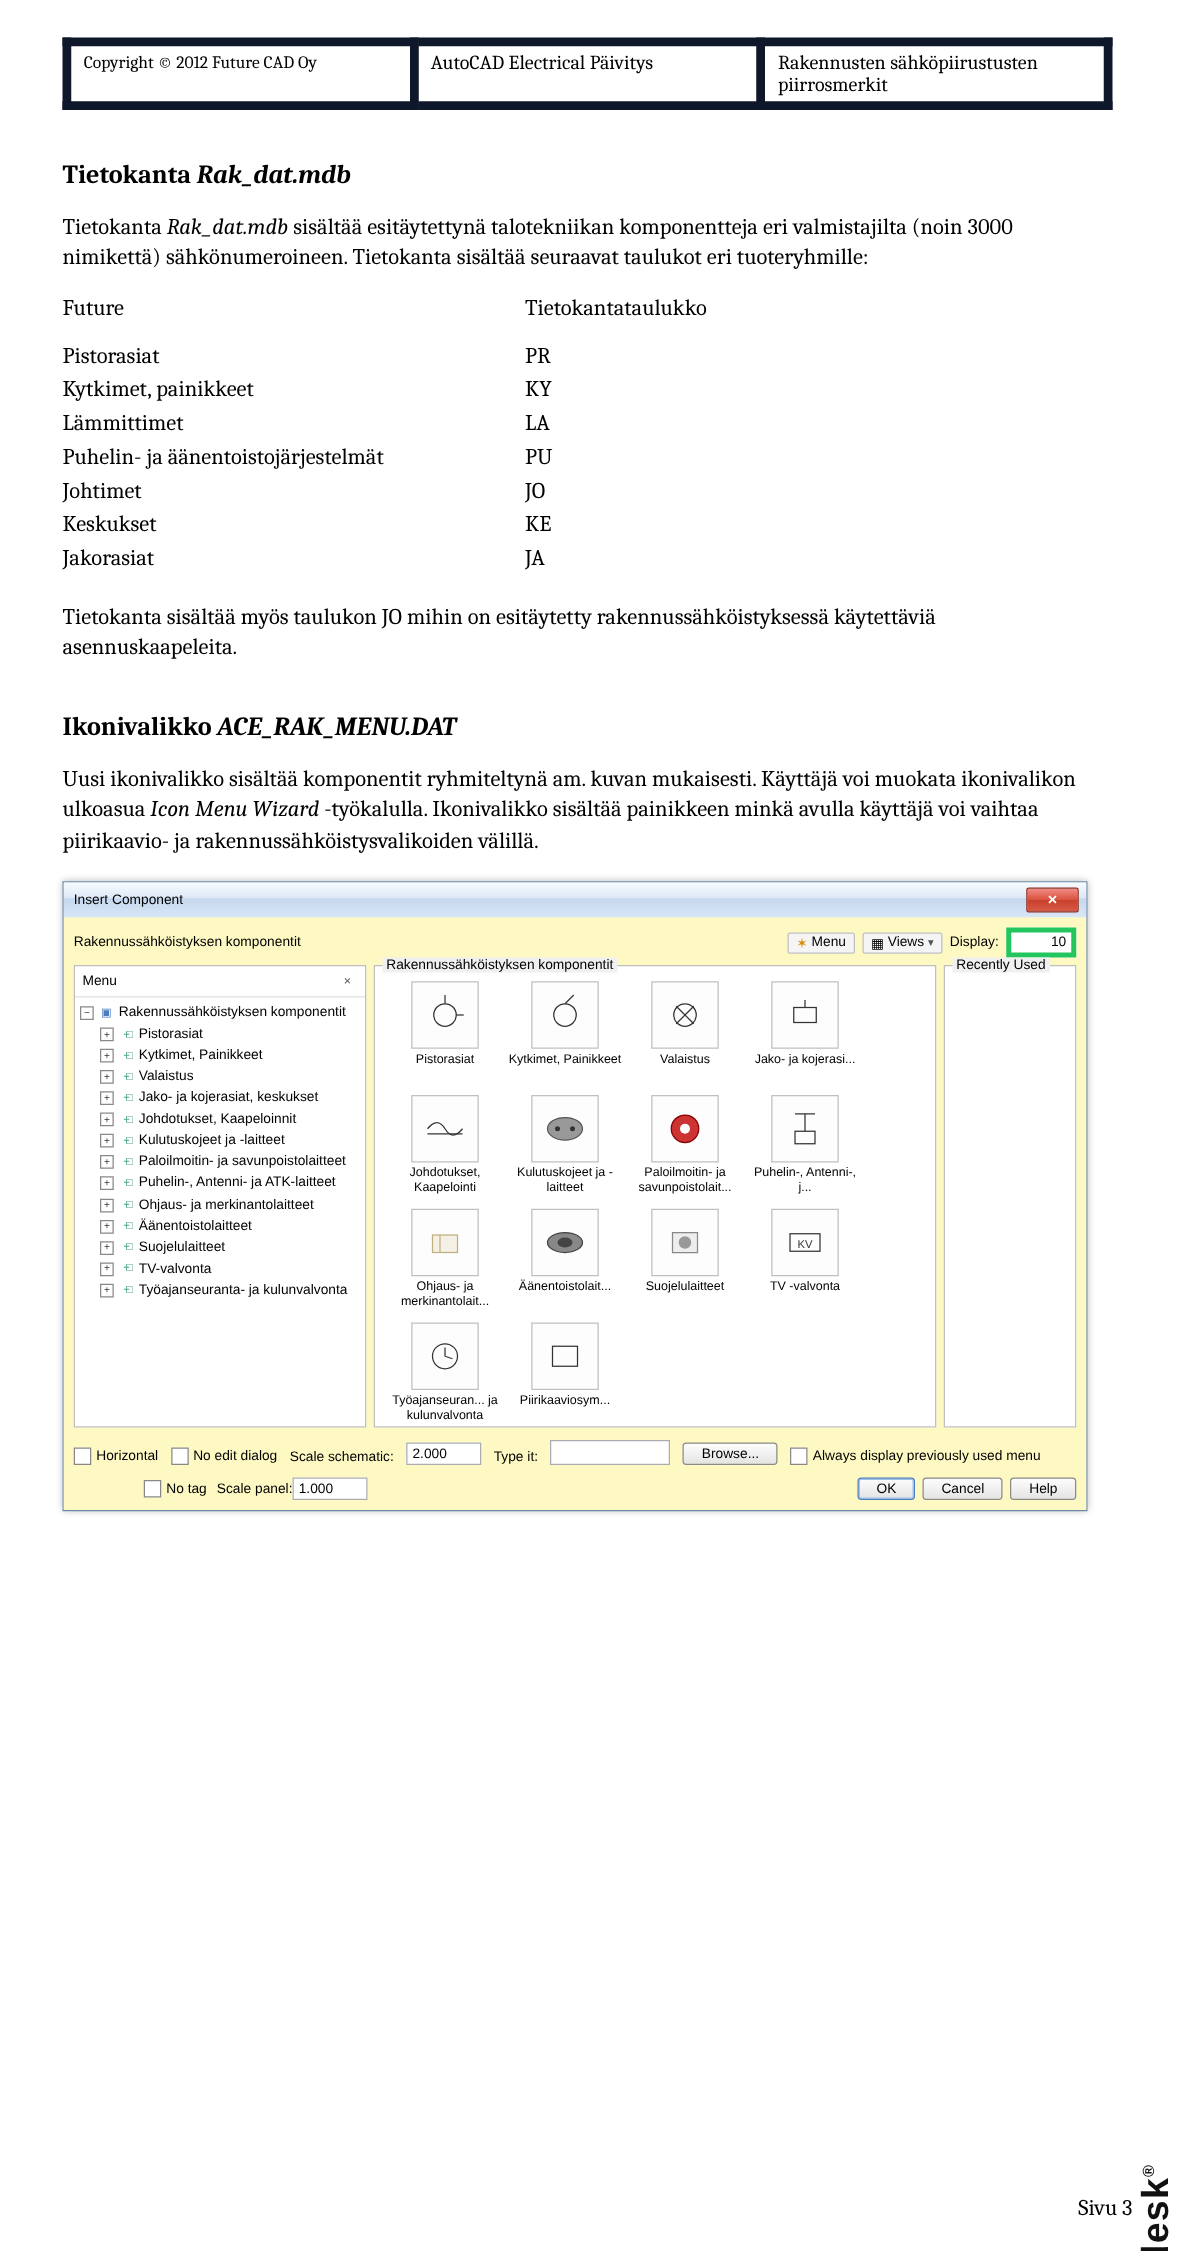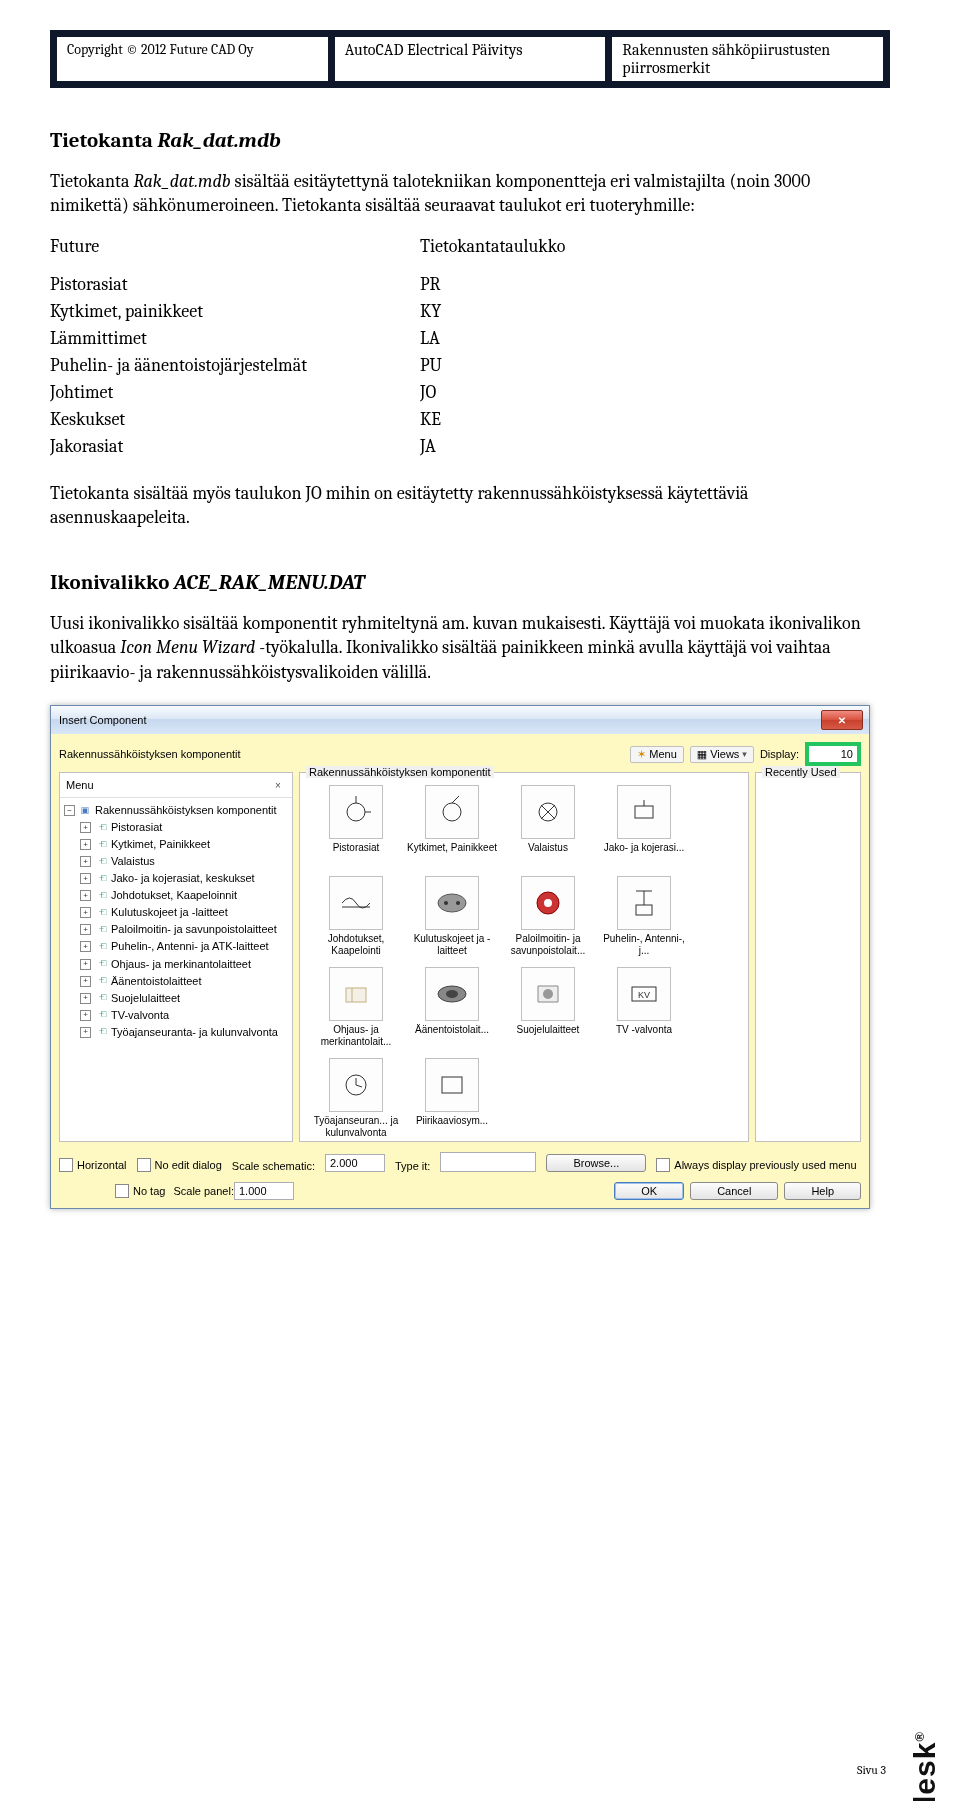--- a/index.html
+++ b/index.html
@@ -229,21 +229,21 @@
     background: #fff;
     font-size: 11px;
     padding: 0 4px;
   }
   .browse-input {
     width: 90px; height: 16px;
     border: 1px solid #abadb3;
     background: #fff;
   }
   .dlg-btn {
-    padding: 2px 26px;
+    padding: 2px 14px;
     background: linear-gradient(to bottom, #fdfdfd, #e4e4e4);
     border: 1px solid #8a8a8a;
     border-radius: 3px;
     font-size: 11px;
   }
   .dlg-btn.primary { border: 1px solid #4a7cbf; box-shadow: 0 0 0 1px #9cc2eb inset; }
   .lbl { display: inline-flex; align-items: center; gap: 2px; }
   .vertical-logo {
     position: absolute;
     right: 18px;
@@ -255,23 +255,23 @@
     letter-spacing: 1px;
     transform: rotate(-90deg);
     transform-origin: right bottom;
   }
   .reg-mark {
     font-size: 13px;
     vertical-align: super;
   }
   .page-num {
     position: absolute;
-    right: 74px;
+    right: 54px;
     bottom: 24px;
-    font-size: 12px;
+    font-size: 18px;
     font-family: Cambria, Georgia, serif;
     margin-top: 28px;
   }
   
   .ic {
     width: 40px; height: 40px;
     display: flex; align-items: center; justify-content: center;
     position: relative;
   }
   .ic svg { width: 40px; height: 40px; }

